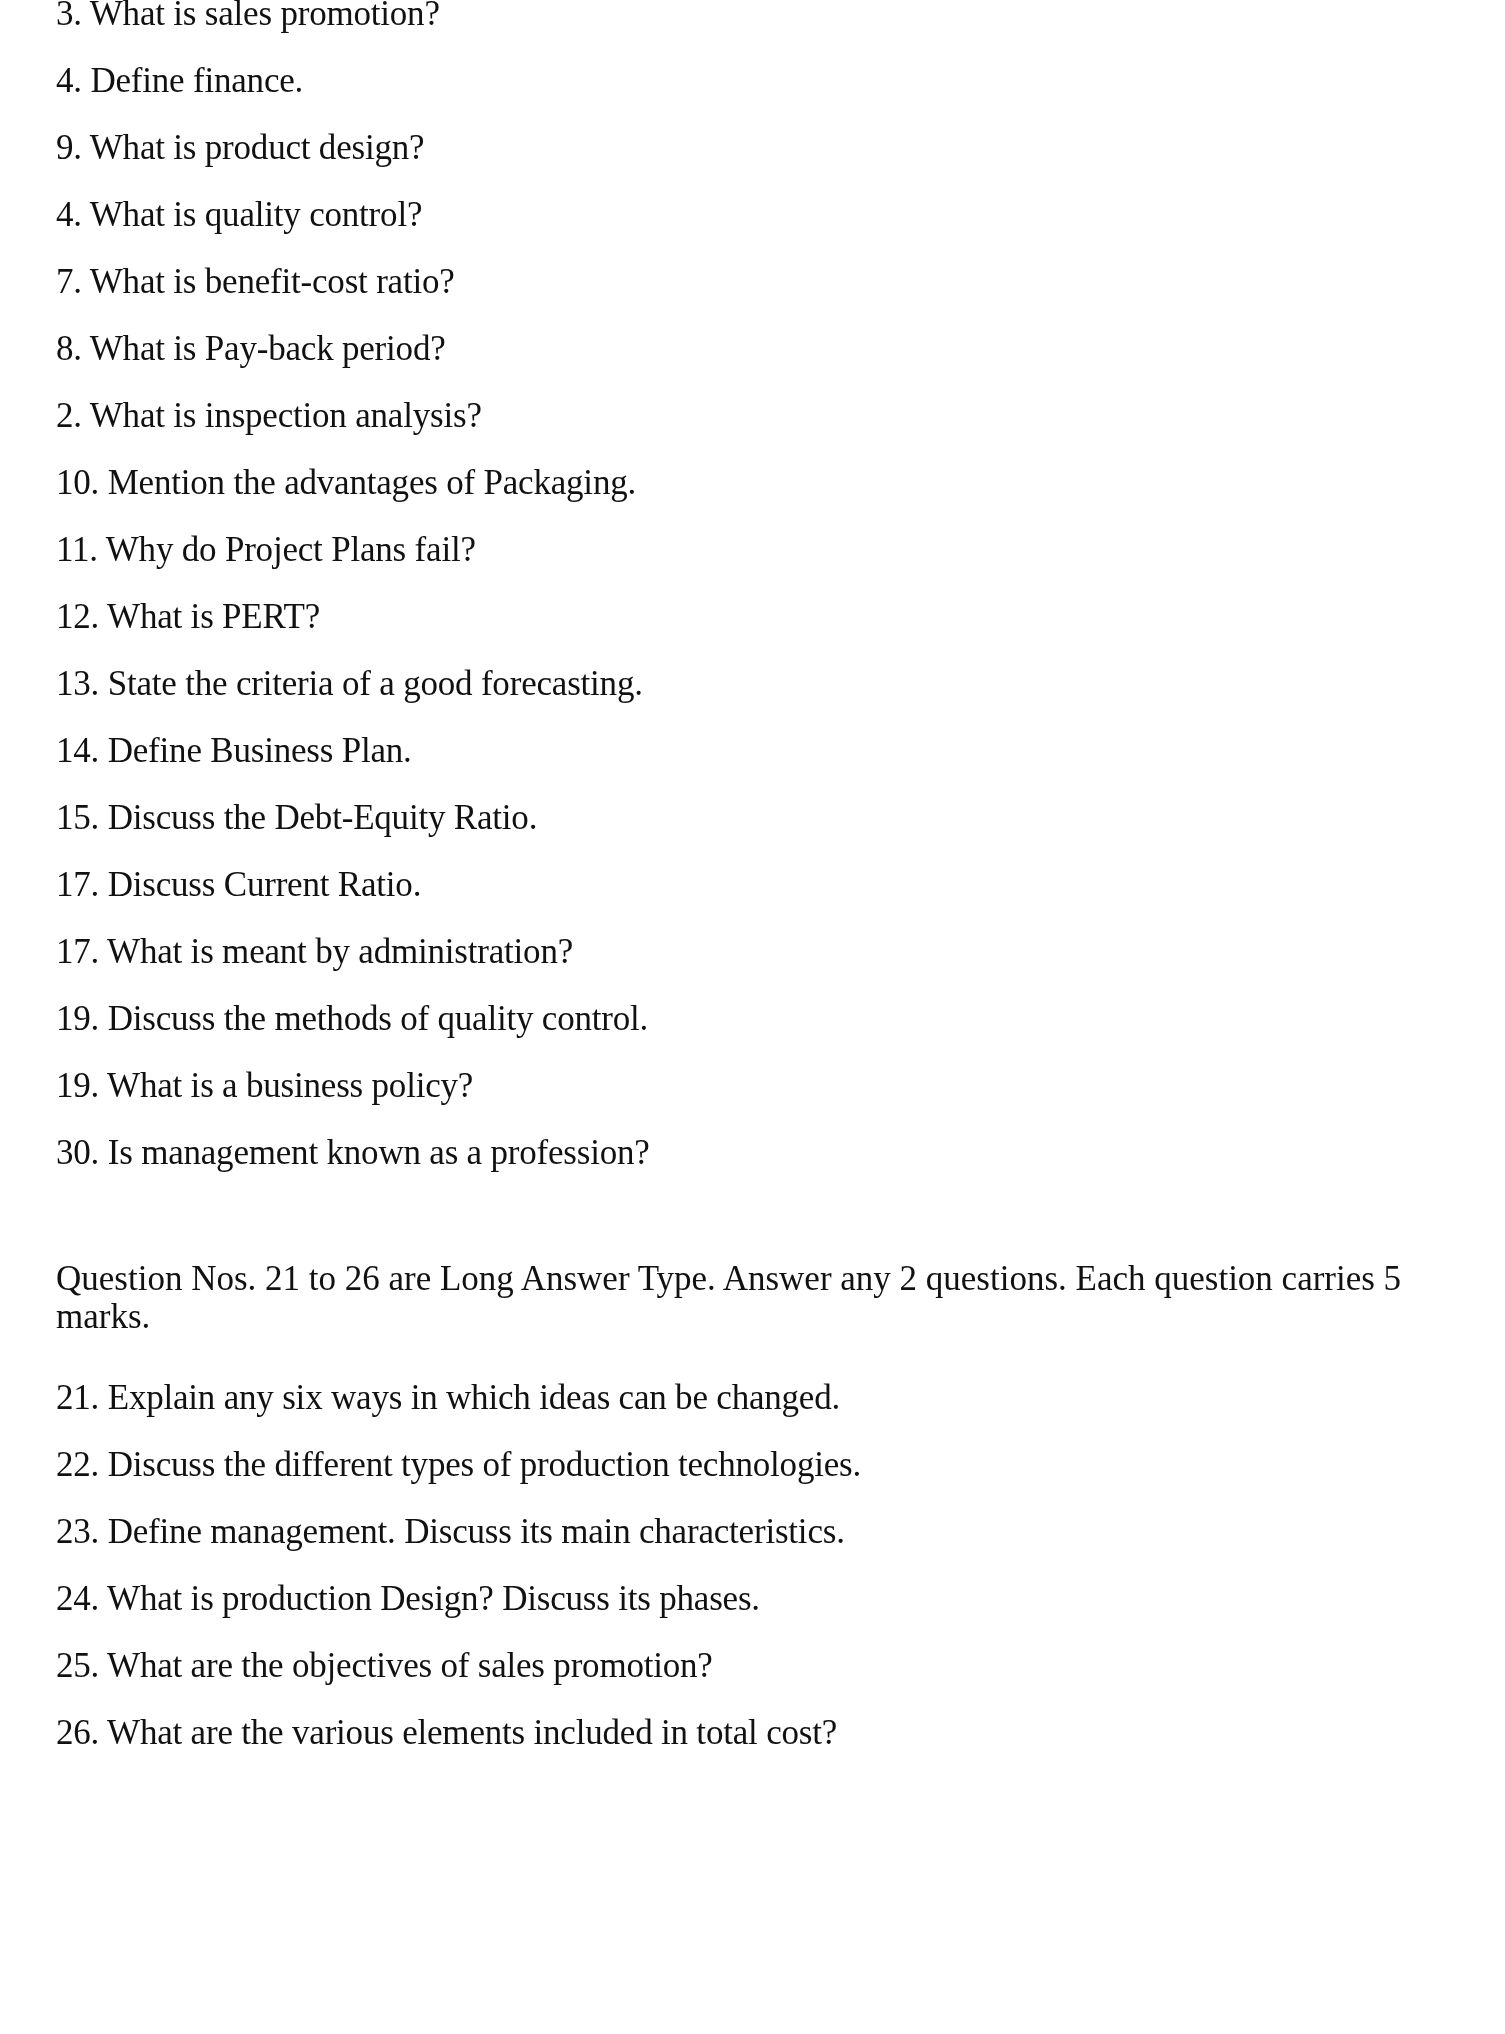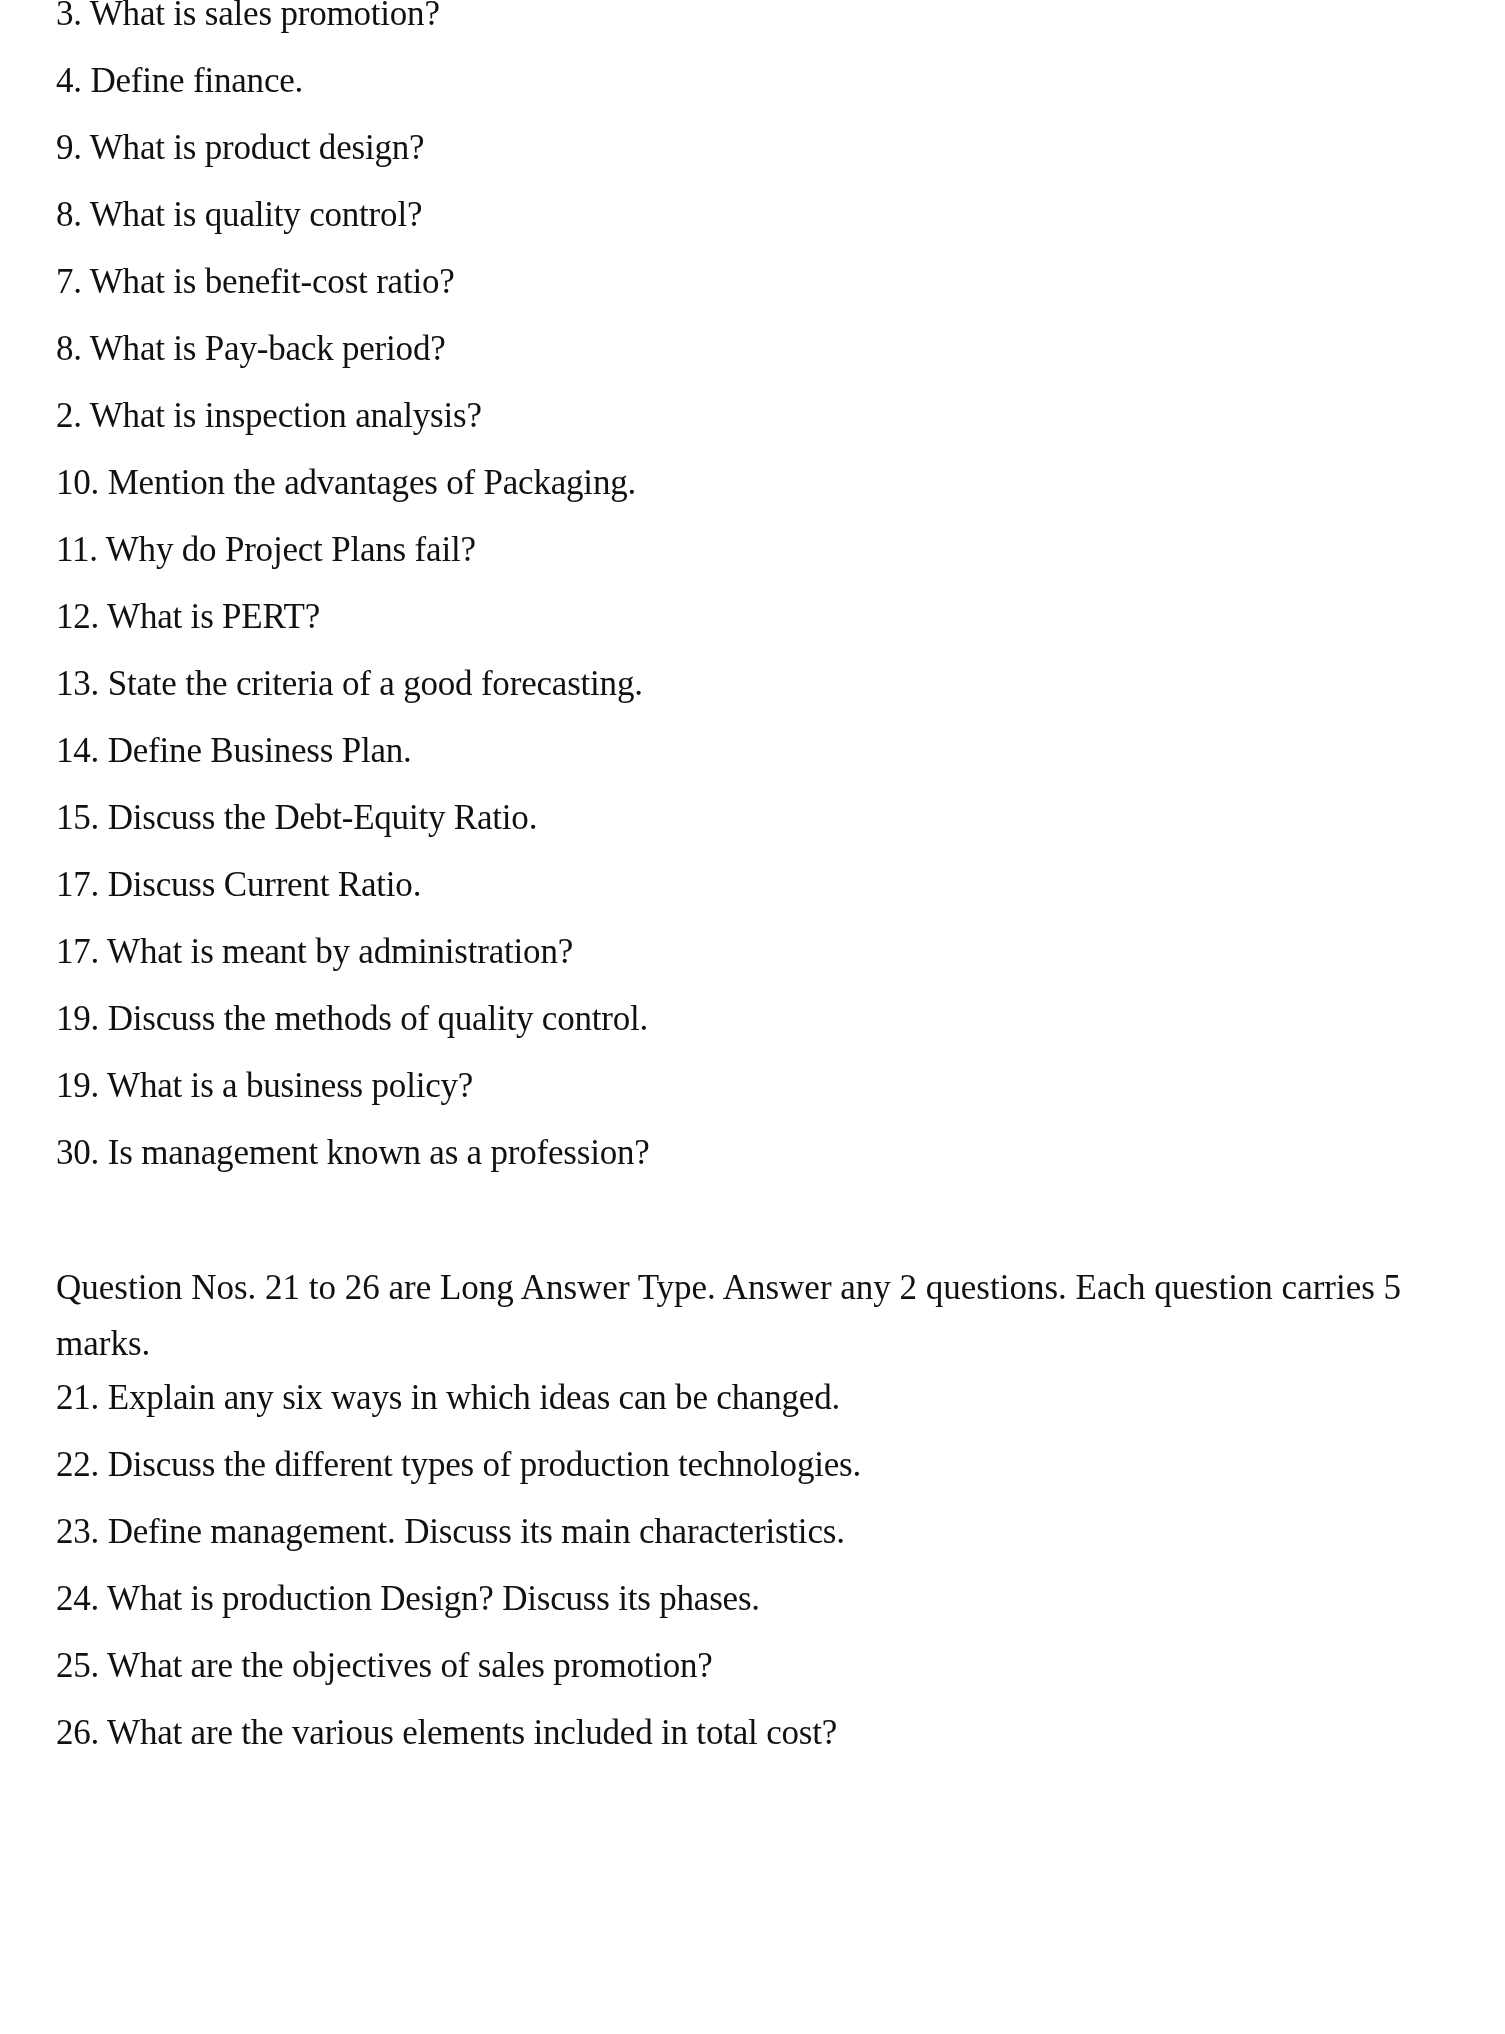--- a/index.html
+++ b/index.html
@@ -1,28 +1,28 @@
 <!DOCTYPE html>
 <html><head>
 <meta charset="utf-8">
 <style>
   html, body { margin:0; padding:0; background:#ffffff; }
   body { width:1505px; height:2034px; position:relative; overflow:hidden;
          font-family:"Liberation Serif","DejaVu Serif",serif; color:#111; }
   .line { position:absolute; left:56px; font-size:35px; line-height:1; white-space:nowrap; letter-spacing:-0.2px; }
-  .para { position:absolute; left:56px; width:1400px; font-size:35px; line-height:56px; }
+  .para { position:absolute; left:56px; width:1400px; font-size:35px; line-height:38px; }
 </style>
 </head>
 <body>
 
 <div>
   <div class="line" style="top:-4px">3. What is sales promotion?</div>
   <div class="line" style="top:63px">4. Define finance.</div>
   <div class="line" style="top:130px">9. What is product design?</div>
-  <div class="line" style="top:197px">8. What is quality control?</div>
+  <div class="line" style="top:197px">4. What is quality control?</div>
   <div class="line" style="top:264px">7. What is benefit-cost ratio?</div>
   <div class="line" style="top:331px">8. What is Pay-back period?</div>
   <div class="line" style="top:398px">2. What is inspection analysis?</div>
   <div class="line" style="top:465px">10. Mention the advantages of Packaging.</div>
   <div class="line" style="top:532px">11. Why do Project Plans fail?</div>
   <div class="line" style="top:599px">12. What is PERT?</div>
   <div class="line" style="top:666px">13. State the criteria of a good forecasting.</div>
   <div class="line" style="top:733px">14. Define Business Plan.</div>
   <div class="line" style="top:800px">15. Discuss the Debt-Equity Ratio.</div>
   <div class="line" style="top:867px">17. Discuss Current Ratio.</div>

